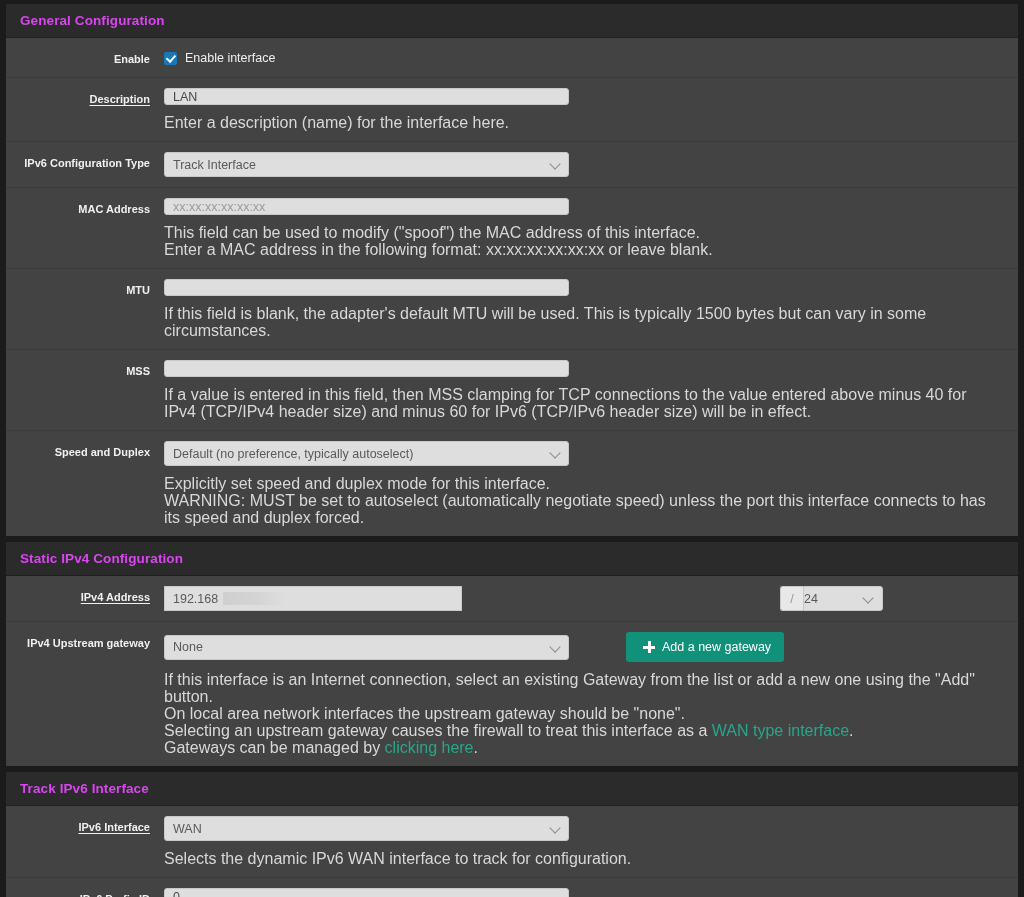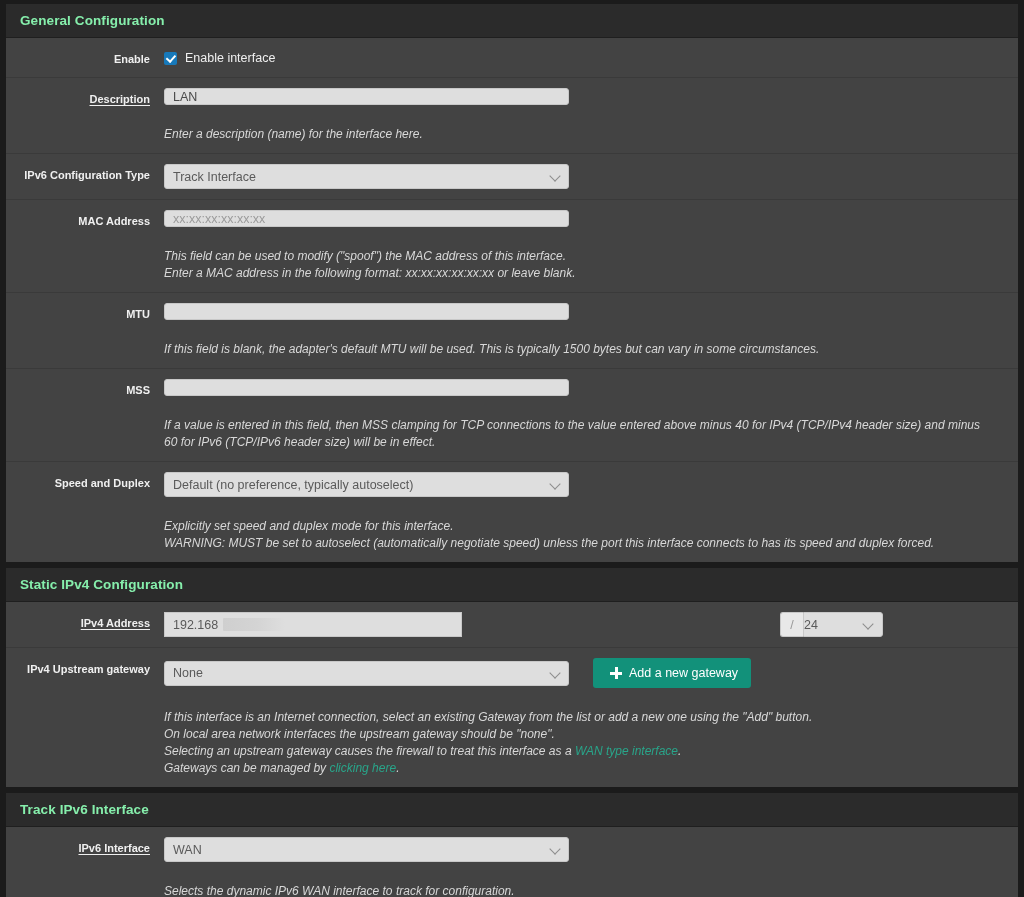--- a/index.html
+++ b/index.html
@@ -24,21 +24,21 @@
   }
 
   
   .panel { width: 1012px; margin-bottom: 6px; }
 
   .panel-heading {
     background: #2b2b2b;
     padding: 9px 16px 9px 14px;
     font-size: 13.5px;
     font-weight: bold;
-    color: #86efac;
+    color: #d946ef;
     letter-spacing: .1px;
     border-bottom: 1px solid #1f1f1f;
   }
 
   .panel-body { background: #434343; }
 
   
   .row {
     display: flex;
     align-items: flex-start;
@@ -102,26 +102,25 @@
     position: absolute;
     right: 9px; top: 9px;
     width: 7px; height: 7px;
     border-right: 1.6px solid #8d8d8d;
     border-bottom: 1.6px solid #8d8d8d;
     transform: rotate(45deg);
     margin-top: -2px;
   }
 
   .helptext {
-    margin-top: 21px;
-    font-size: 12px;
+    margin-top: 9px;
+    font-size: 16px;
     color: #d8d8d8;
     line-height: 17px;
     max-width: 830px;
-    font-style: italic;
   }
   .lnk { color: #29a58a; text-decoration: none; }
 
   
   .cbrow { display: flex; align-items: center; padding-top: 3px; }
   .cbox {
     width: 13px; height: 13px;
     background: #1779ba;
     border-radius: 2px;
     margin-right: 8px;
@@ -189,21 +188,21 @@
     content: "";
     position: absolute;
     right: 10px; top: 7px;
     width: 7px; height: 7px;
     border-right: 1.6px solid #8d8d8d;
     border-bottom: 1.6px solid #8d8d8d;
     transform: rotate(45deg);
   }
 
   
-  .gw-line { display: flex; align-items: center; }
+  .gw-line { display: flex; align-items: center; gap: 33px; }
   .btn-add {
     margin-left: 24px;
     height: 30px;
     background: #12917a;
     border: none;
     border-radius: 3px;
     color: #ffffff;
     font-family: "Liberation Sans", sans-serif;
     font-size: 12.5px;
     padding: 0 13px 0 17px;

